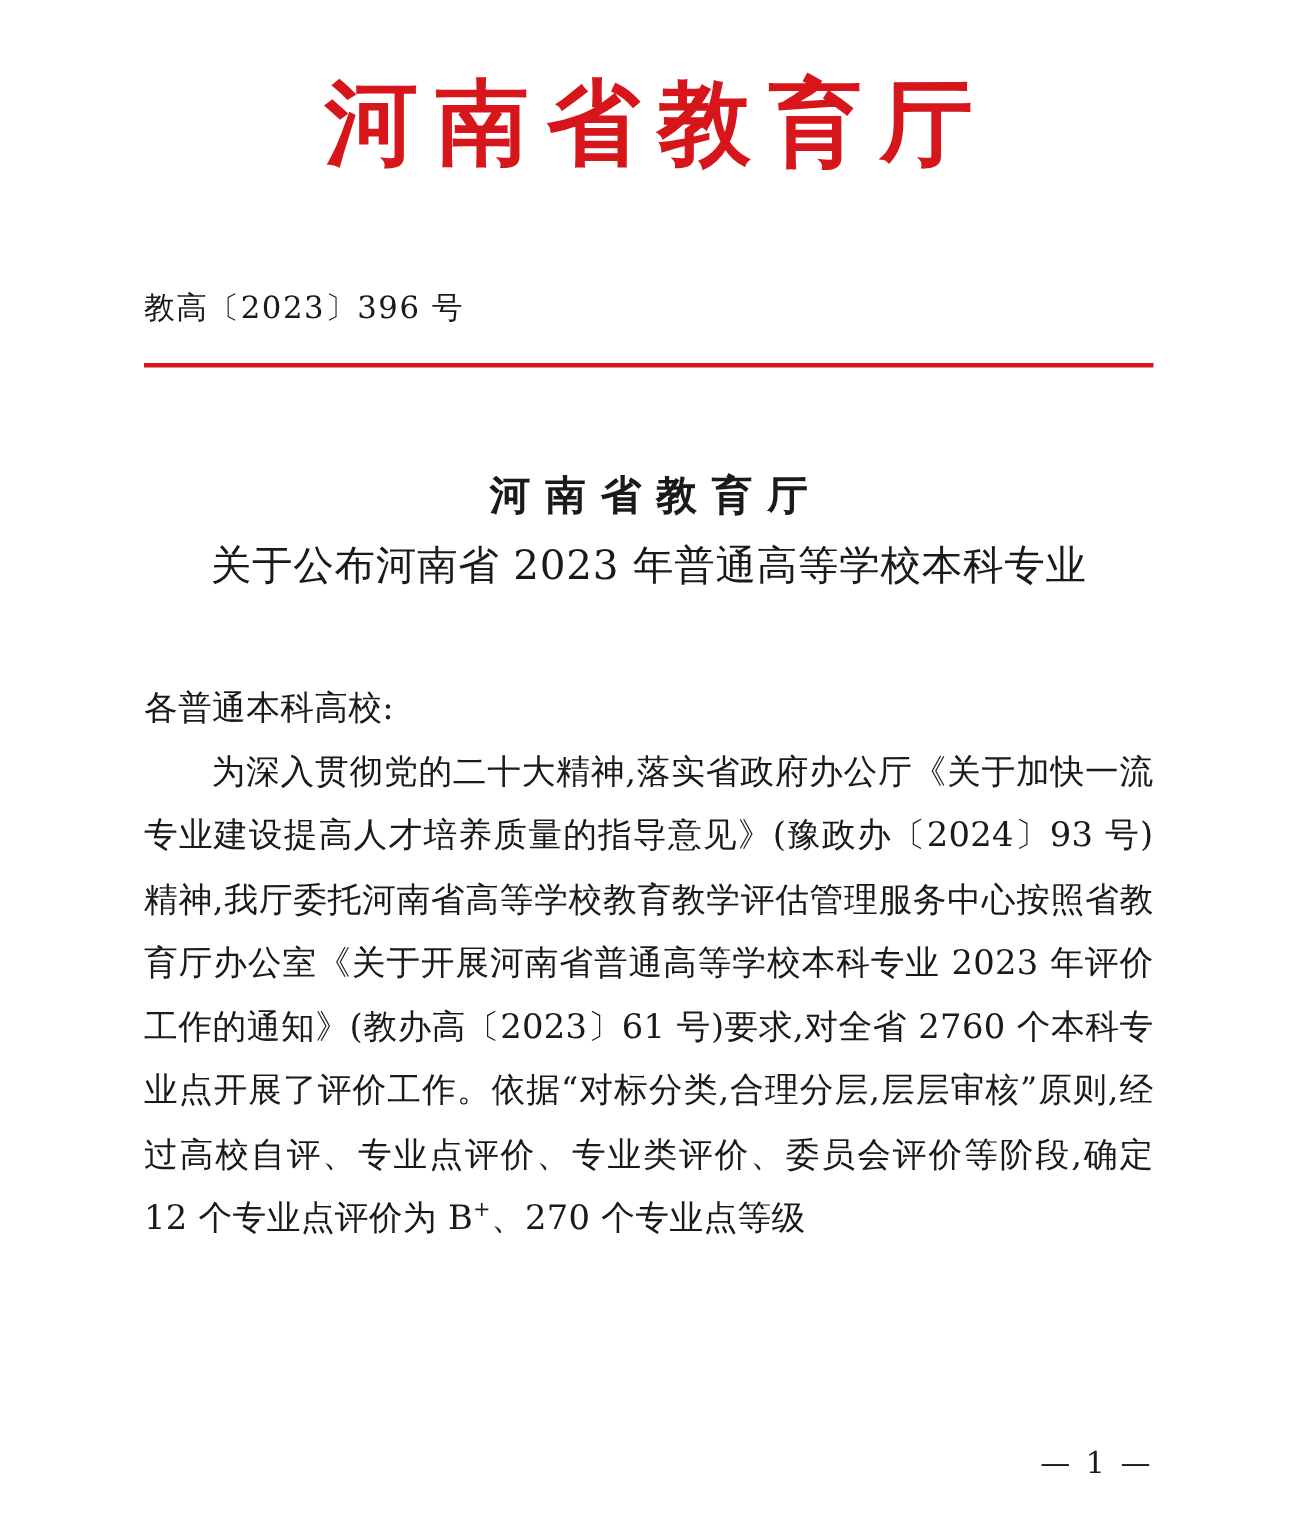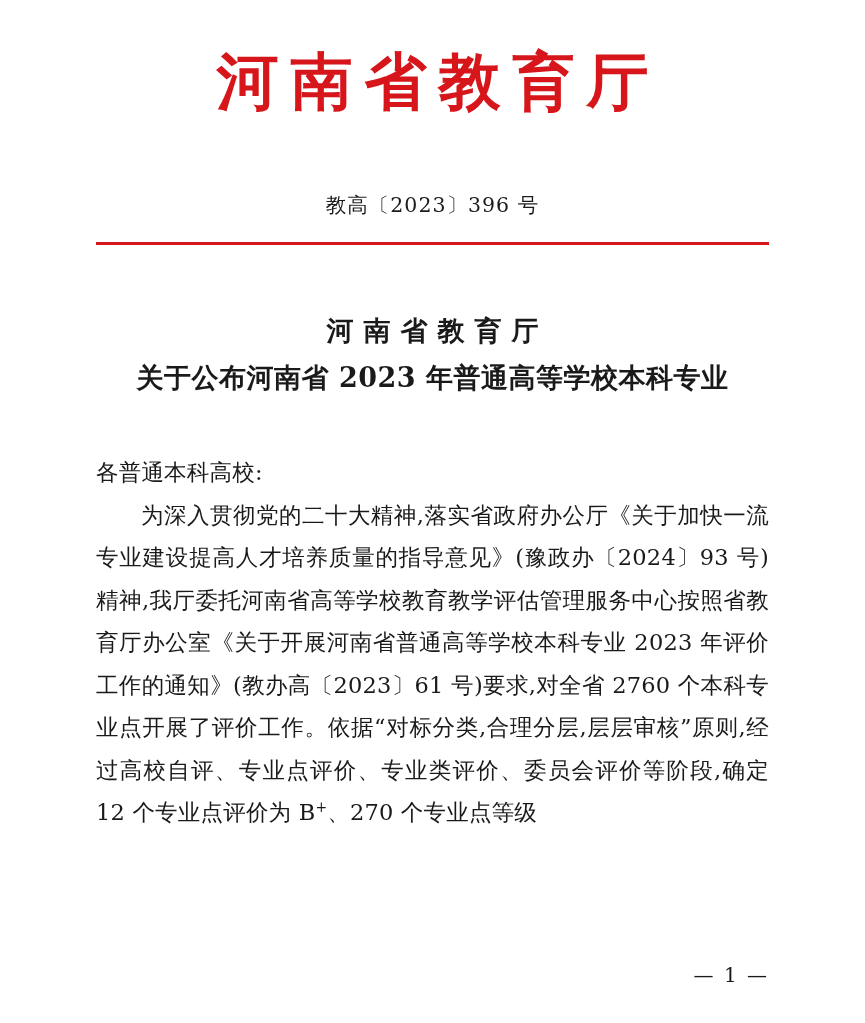--- a/index.html
+++ b/index.html
@@ -34,21 +34,21 @@
     font-weight: 700;
     font-size: 62px;
     letter-spacing: 12px;
     line-height: 1.15;
     text-indent: 12px;
     white-space: nowrap;
   }
 
   
   .doc-number {
-    text-align: center;
+    text-align: left;
     font-size: 20.5px;
     letter-spacing: 1px;
     margin-top: 74px;
     color: #1a1a1a;
     font-family: "DejaVu Serif", "Liberation Serif", serif;
   }
 
   
   .red-rule {
     margin-top: 23px;
@@ -64,21 +64,21 @@
   }
   .title-line1 {
     font-size: 27px;
     font-weight: 700;
     letter-spacing: 10px;
     text-indent: 10px;
     line-height: 1.5;
   }
   .title-line2 {
     font-size: 27px;
-    font-weight: 700;
+    font-weight: 400;
     letter-spacing: 0.5px;
     line-height: 1.55;
     margin-top: 6px;
   }
   .title-line3 {
     font-size: 27px;
     font-weight: 700;
     letter-spacing: 0.5px;
     line-height: 1.55;
   }

